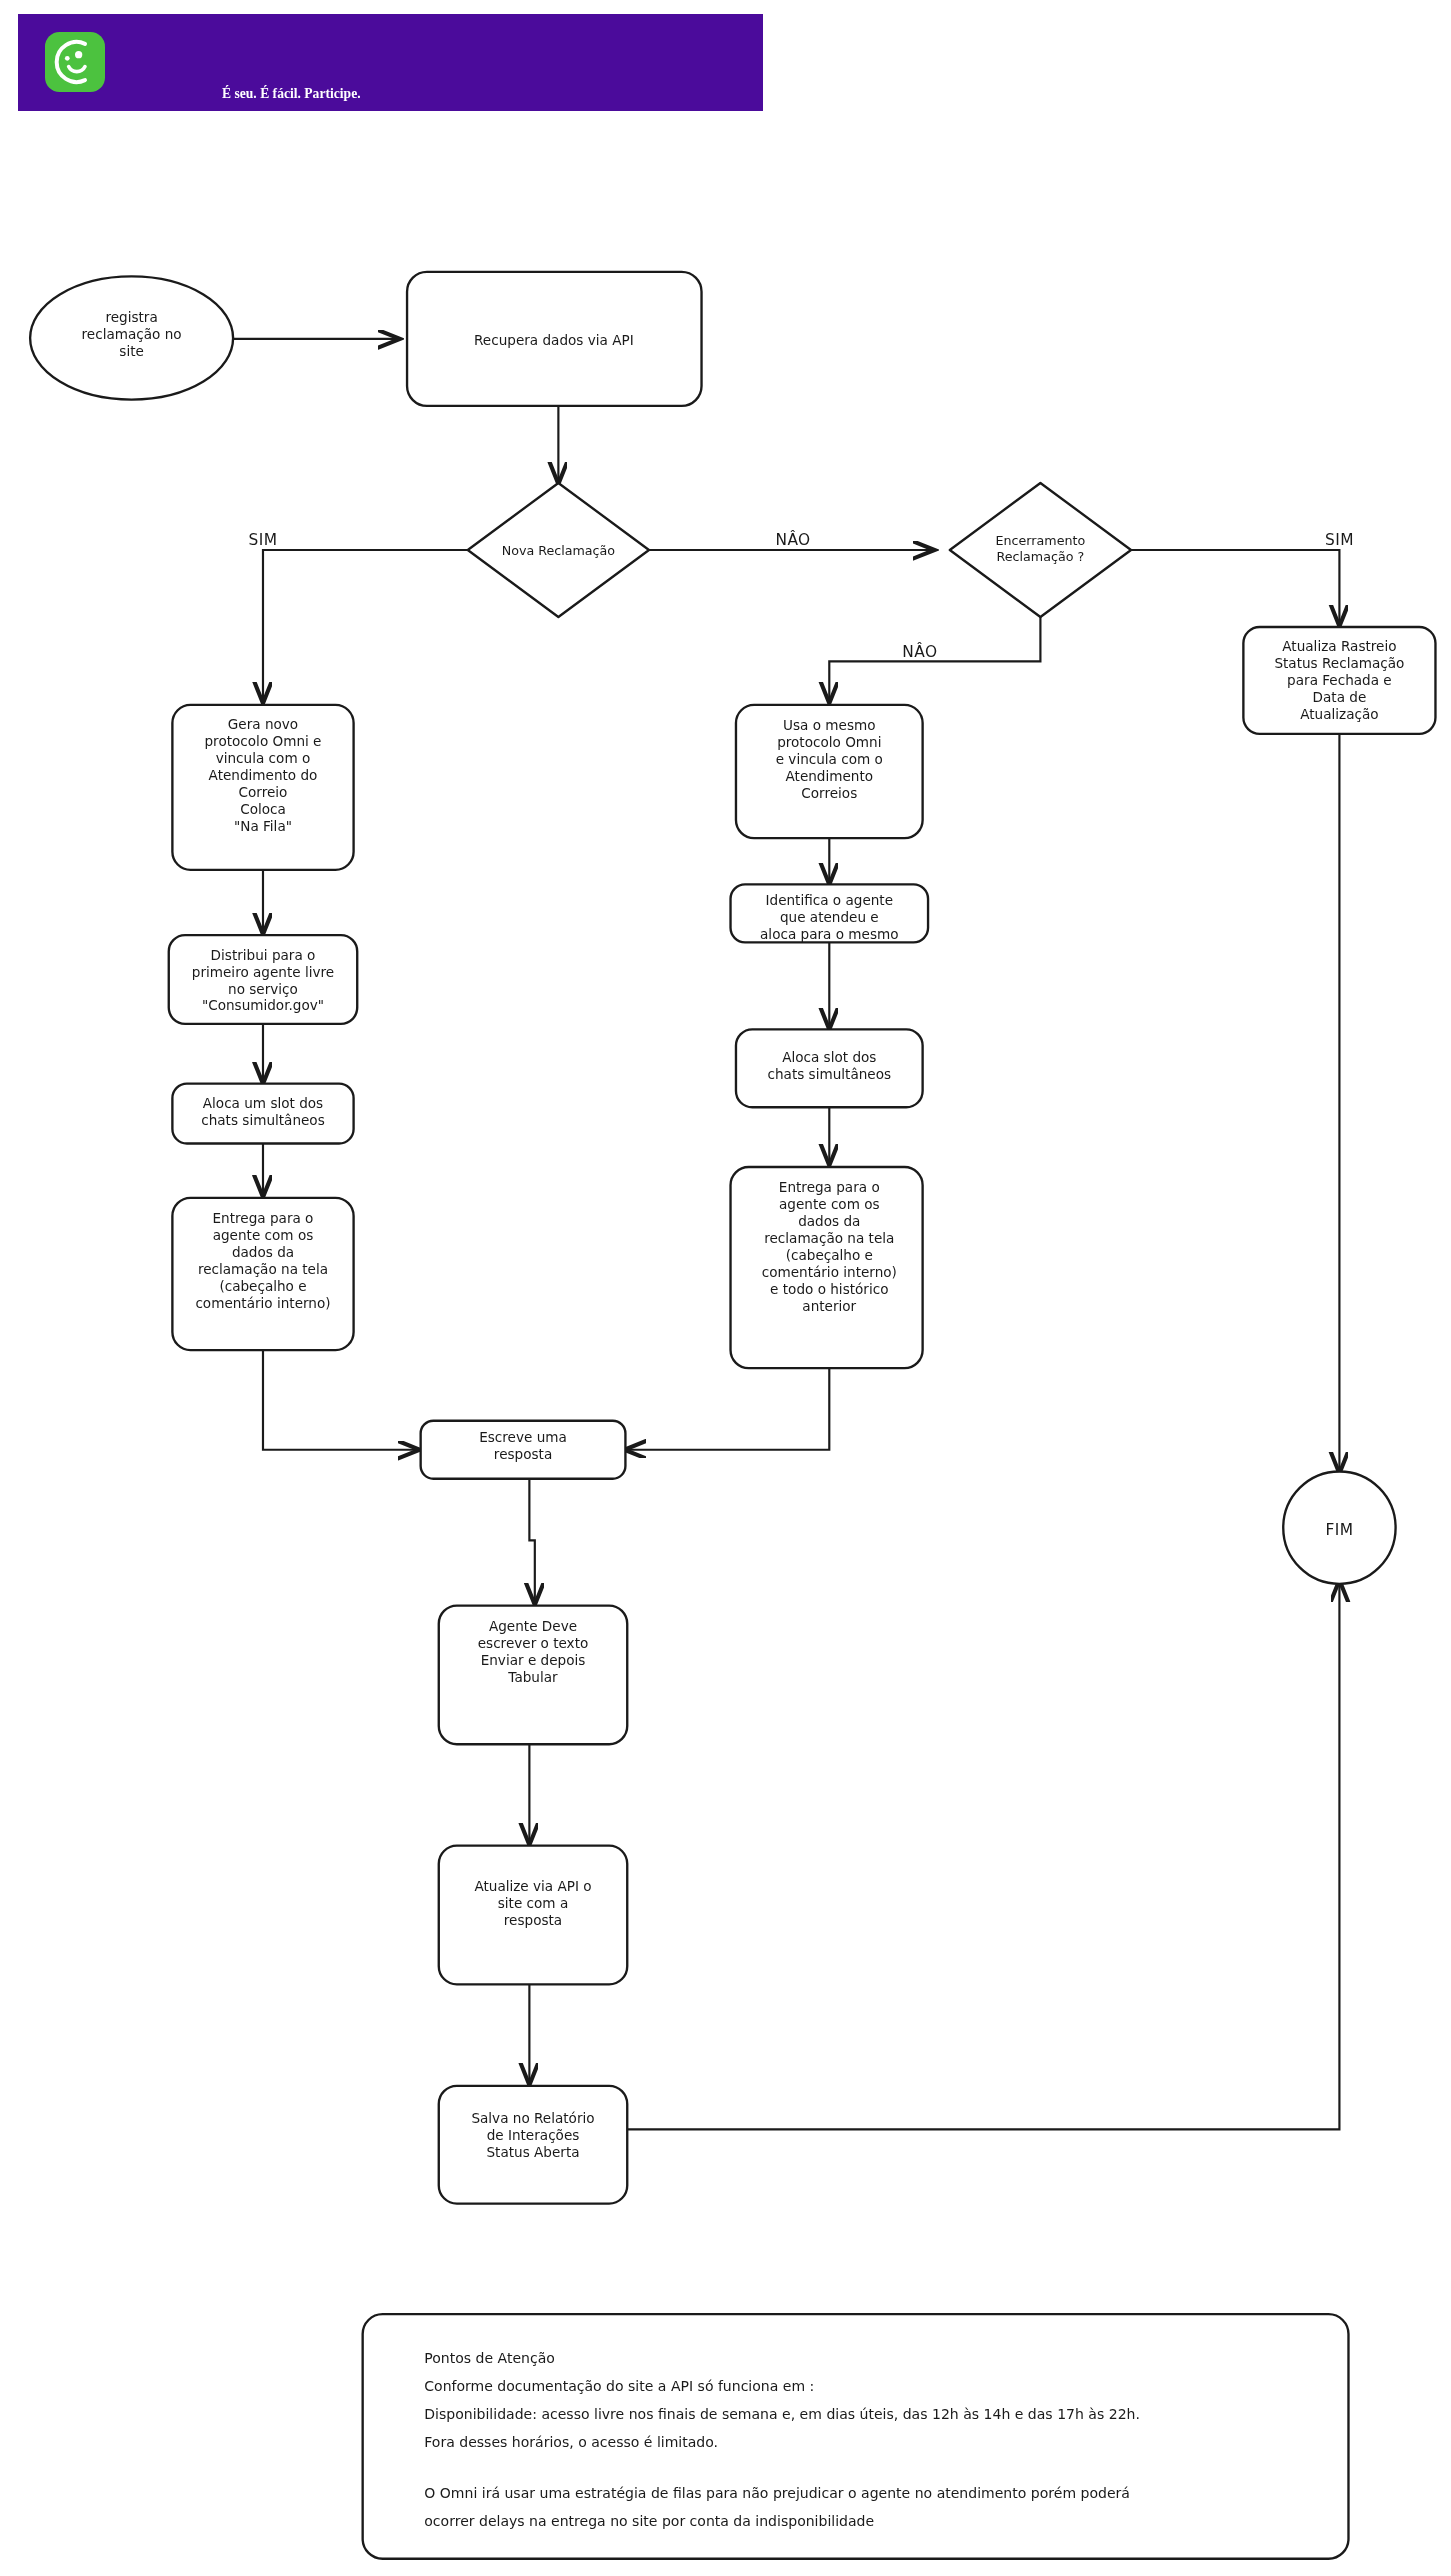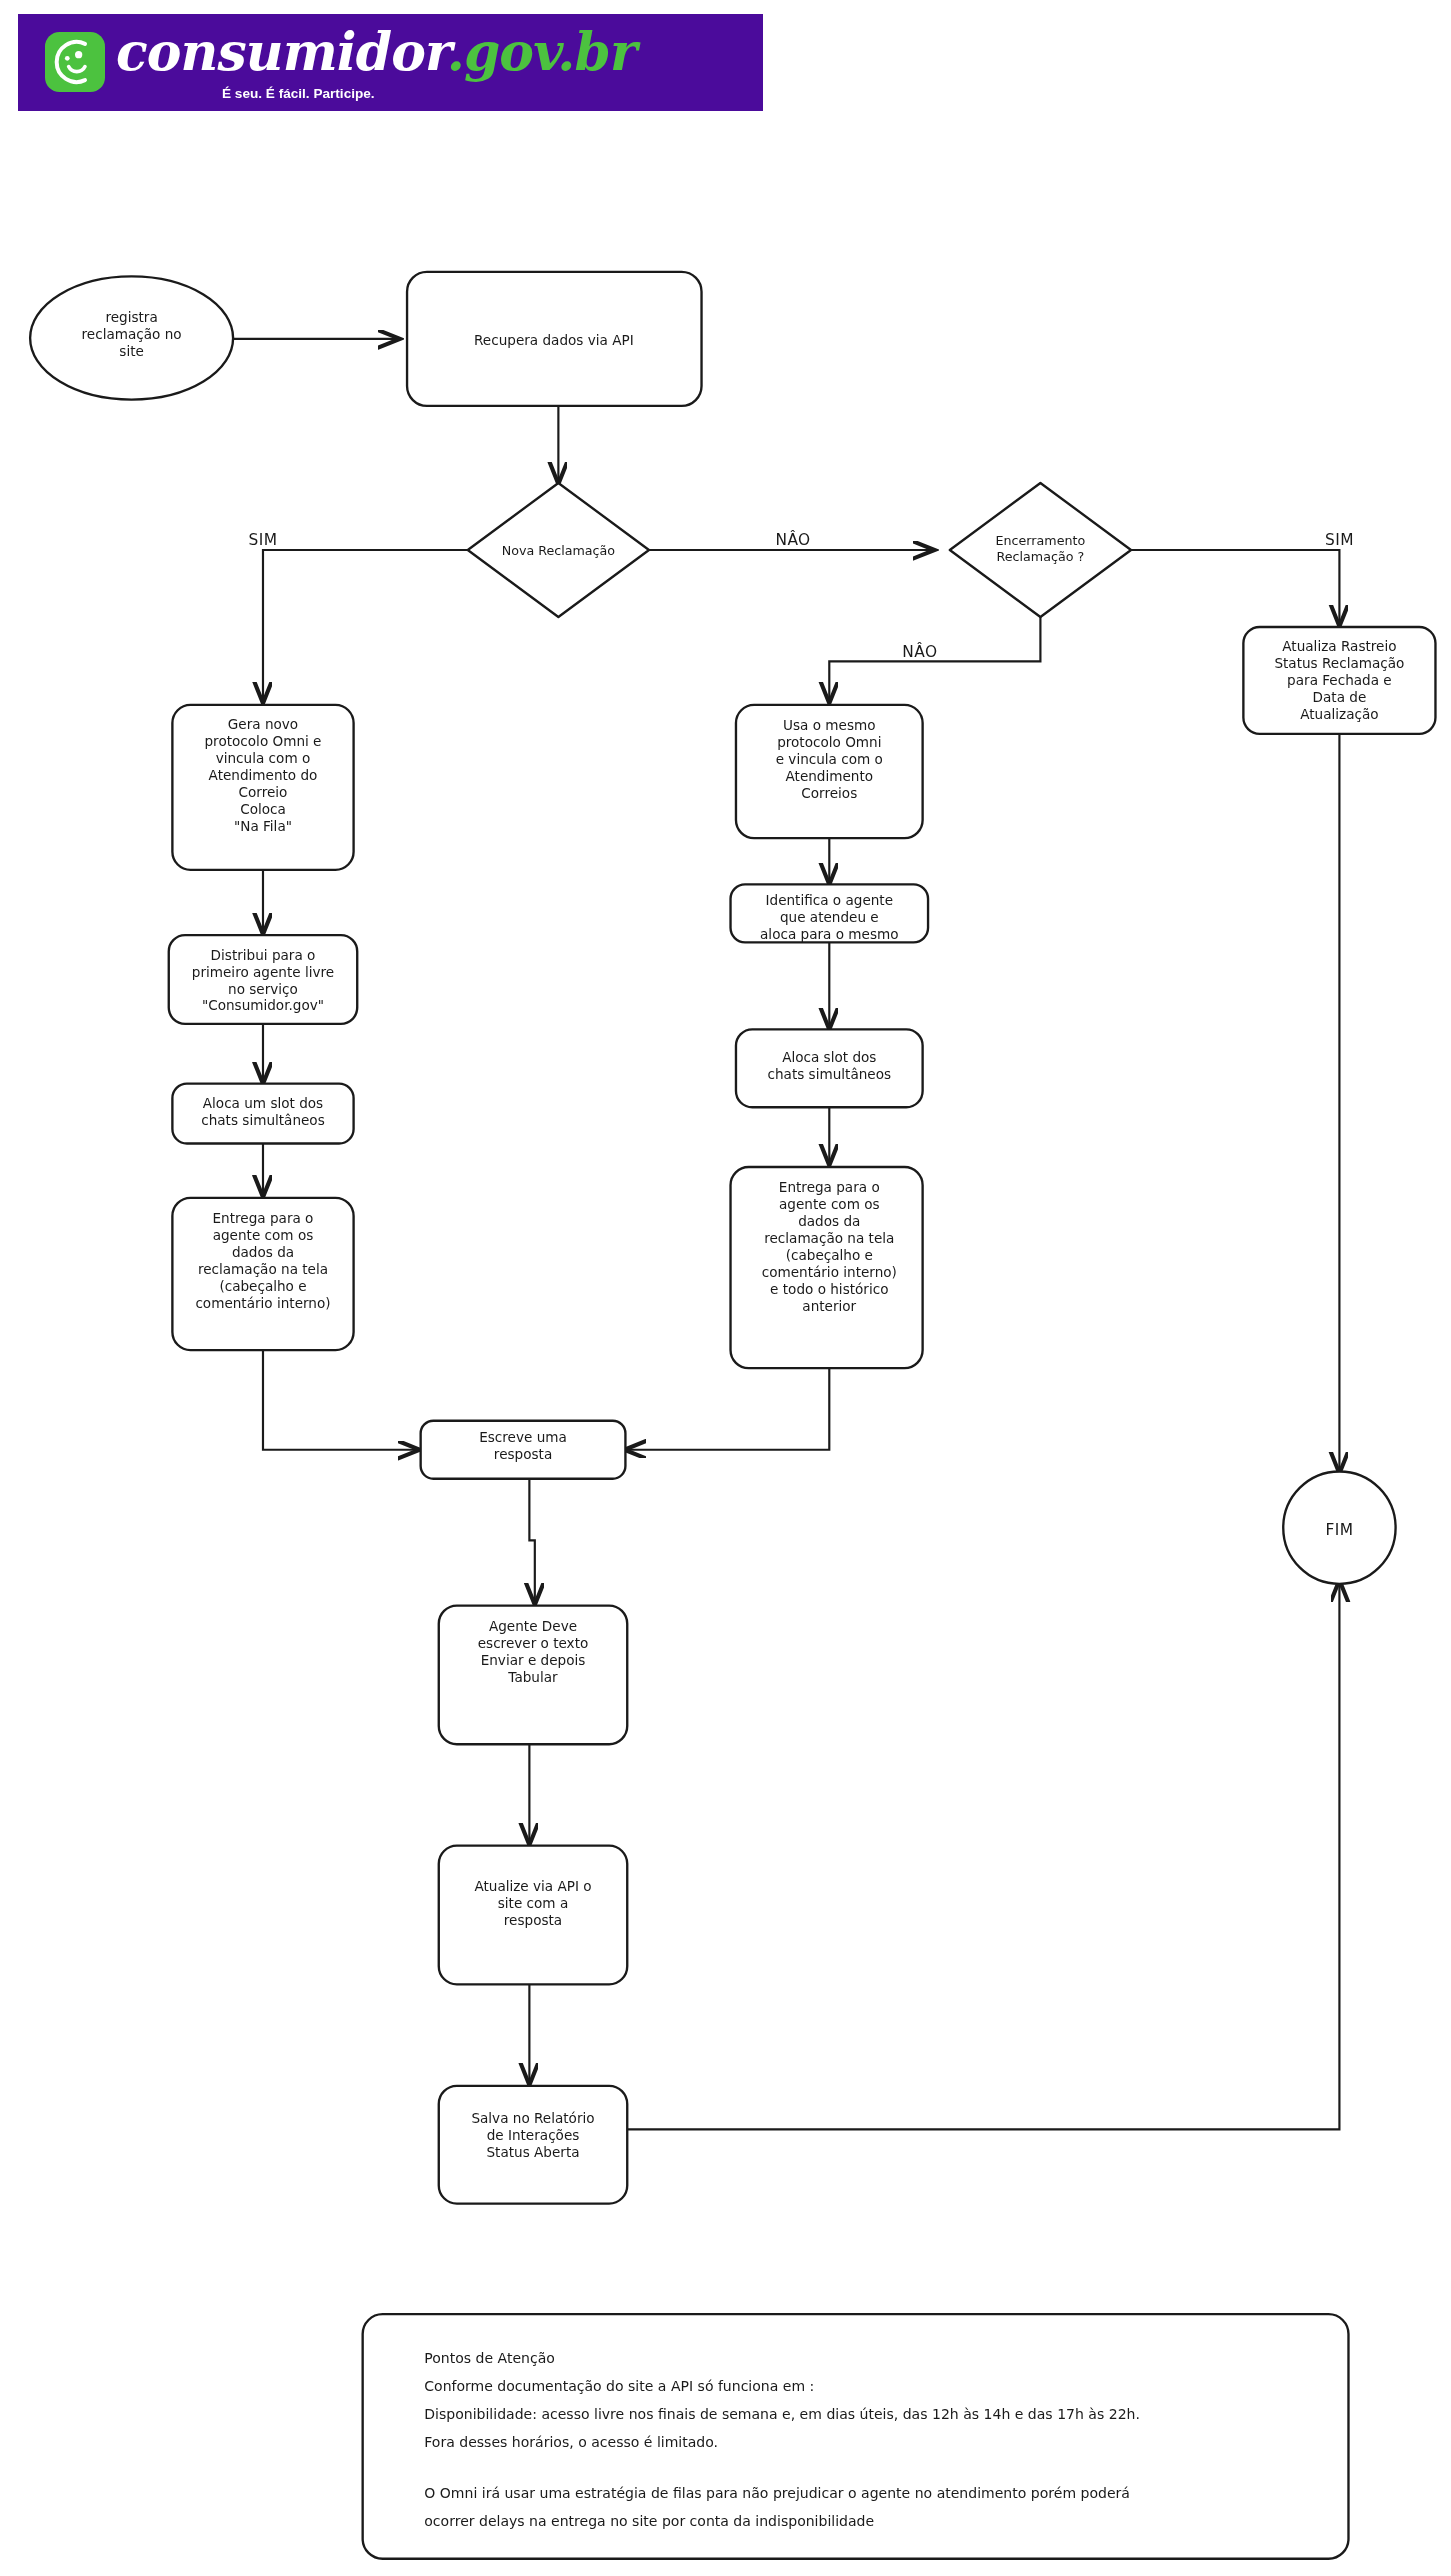--- a/index.html
+++ b/index.html
@@ -22,21 +22,21 @@
   }
   #brand-word{
     position:absolute;left:98px;top:12.7px;
     font-family:"DejaVu Serif","Liberation Serif",serif;
     font-style:italic;font-weight:bold;font-size:52px;letter-spacing:-0.9px;
     color:#ffffff;line-height:1;white-space:nowrap;
   }
   #brand-word .tld{color:#4CC23F;font-weight:bold;}
   #brand-tagline{
     position:absolute;left:204px;top:72px;
-    font-family:Liberation Sans, sans-serif;
+    font-family:Liberation Serif, serif;
     font-weight:bold;font-size:13.6px;color:#ffffff;white-space:nowrap;
   }
 
   
   #flow{position:absolute;left:0;top:0;width:1452px;height:2576px;}
   .nd-shape{fill:#ffffff;stroke:#1a1a1a;stroke-width:2.6;}
   .nd-edge{fill:none;stroke:#1a1a1a;stroke-width:2.4;}
   .nd-text{
     font-family:"DejaVu Sans","Liberation Sans",sans-serif;
     font-size:15px;fill:#1a1a1a;text-anchor:middle;
@@ -56,23 +56,20 @@
 
 <div id="banner">
   <div id="brand-mark">
     <svg class="smiley" viewBox="0 0 66 66">
       <path d="M44 13 A22 22 0 1 0 44 53" fill="none" stroke="#ffffff" stroke-width="4.4" stroke-linecap="round"></path>
       <circle cx="37" cy="25" r="4" fill="#ffffff"></circle>
       <circle cx="24.5" cy="29" r="2.6" fill="#ffffff"></circle>
       <path d="M26 38 A10 10 0 0 0 44 38" fill="none" stroke="#ffffff" stroke-width="4" stroke-linecap="round"></path>
     </svg>
   </div>
-  <div id="brand-word">
-    <span>consumidor</span><span class="tld">.gov.br</span>
-  </div>
   <div id="brand-tagline">É seu. É fácil. Participe.</div>
 </div>
 
 <svg id="flow" viewBox="0 0 1602 2843">
   <defs>
     <marker id="arw" markerWidth="12" markerHeight="12" refX="9.5" refY="4" orient="auto">
       <path d="M0,0 L10,4 L0,8" fill="none" stroke="#1a1a1a" stroke-width="1.9" stroke-linecap="round"></path>
     </marker>
   </defs>
 

